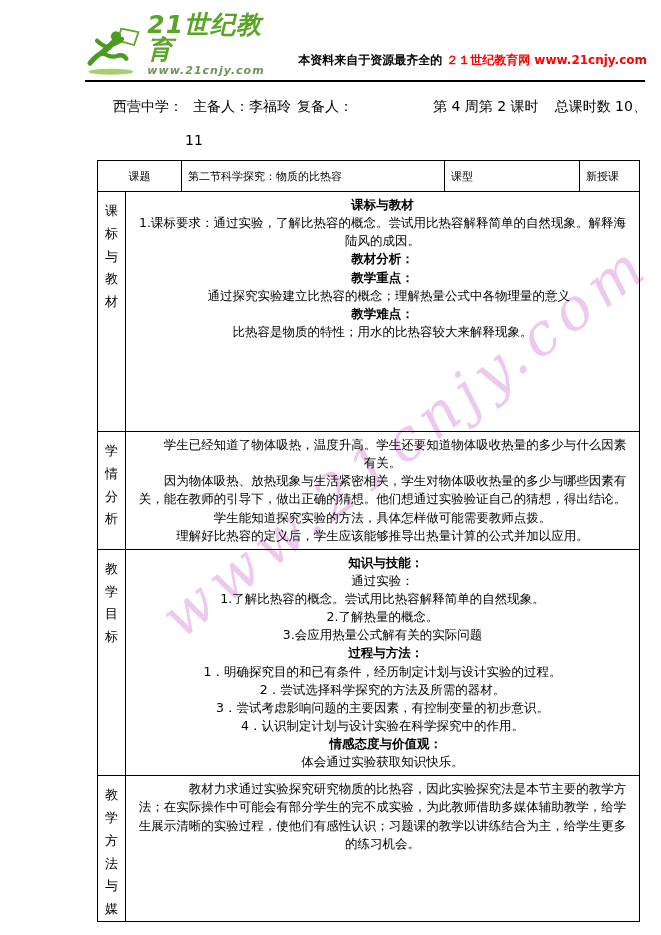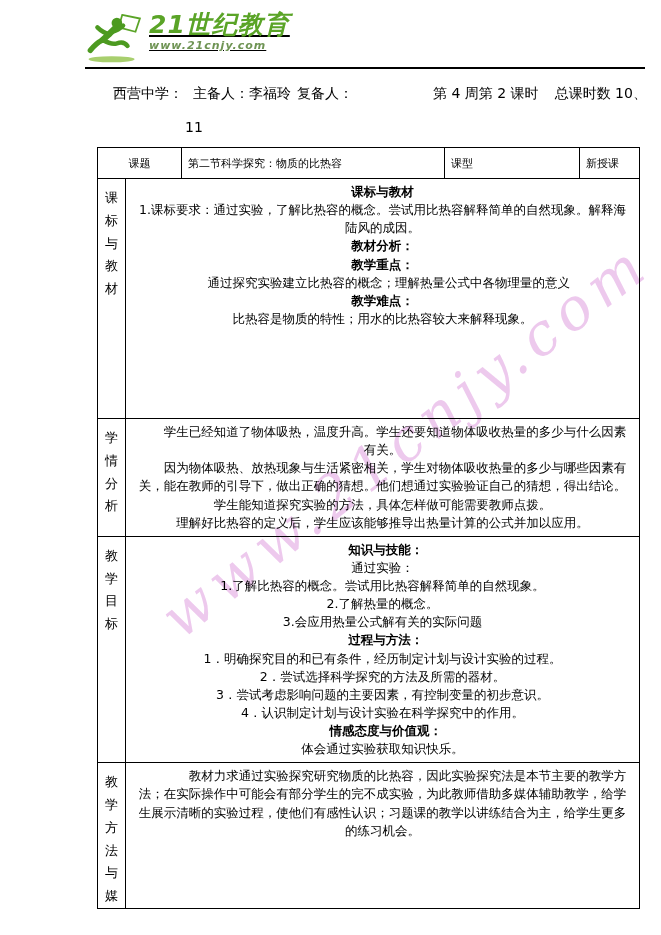--- a/index.html
+++ b/index.html
@@ -14,21 +14,21 @@
     transform:rotate(-38deg); transform-origin:0 0;
     font-family:"DejaVu Serif",serif; font-style:italic;
     font-size:58px; letter-spacing:8px; white-space:nowrap;
     color:rgba(214,136,214,0.45); pointer-events:none;
   }
 
   .content { position:relative; z-index:1; }
 
   
   .header-row { display:flex; align-items:flex-end; }
-  .logo { display:flex; align-items:flex-start;text-decoration:underline; }
+  .logo { display:flex; align-items:flex-end; }
   .logo-text { margin-left:2px; }
   .brand-title { font-size:25px; font-weight:bold; font-style:italic; color:#5aa427; letter-spacing:1px; line-height:1; }
   .brand-url { font-size:11px; font-weight:bold; font-style:italic; color:#6f9454; letter-spacing:1px; margin-top:2px; }
   .notice { margin-left:14px; padding-bottom:8px; font-size:12px; font-weight:bold; white-space:nowrap; }
   .notice-red { color:#ff0000; margin-left:4px; }
   .header-rule { border:none; border-top:2px solid #000; margin-top:3px; width:560px; }
 
   
   .meta { margin-top:16px; font-size:14px; }
   .meta-line1 { white-space:nowrap; }
@@ -83,20 +83,23 @@
             <path d="M20 31 Q12 35 6 43" stroke-width="6"></path>
             <path d="M20 31 Q30 37 36 35 Q44 32 48 38" stroke-width="5"></path>
             <path d="M30 22 Q38 20 43 15" stroke-width="5"></path>
             <path d="M28 25 Q20 23 14 17" stroke-width="5"></path>
           </g>
         </svg>
         <div class="logo-text">
           <div class="brand-title">21世纪教育</div>
           <div class="brand-url">www.21cnjy.com</div>
         </div>
+      </div>
+      <div class="notice">
+        <span>本资料来自于资源最齐全的</span><span class="notice-red">２１世纪教育网</span><span class="notice-red">www.21cnjy.com</span>
       </div>
     </div>
     <hr class="header-rule">
 
     <div class="meta">
       <div class="meta-line1">
         <span class="school">西营中学：</span><span class="preparer">主备人：李福玲</span><span class="co-preparer">复备人：</span><span class="schedule">第 4 周第 2 课时</span><span class="total">总课时数 10、</span>
       </div>
       <div class="meta-line2">11</div>
     </div>

